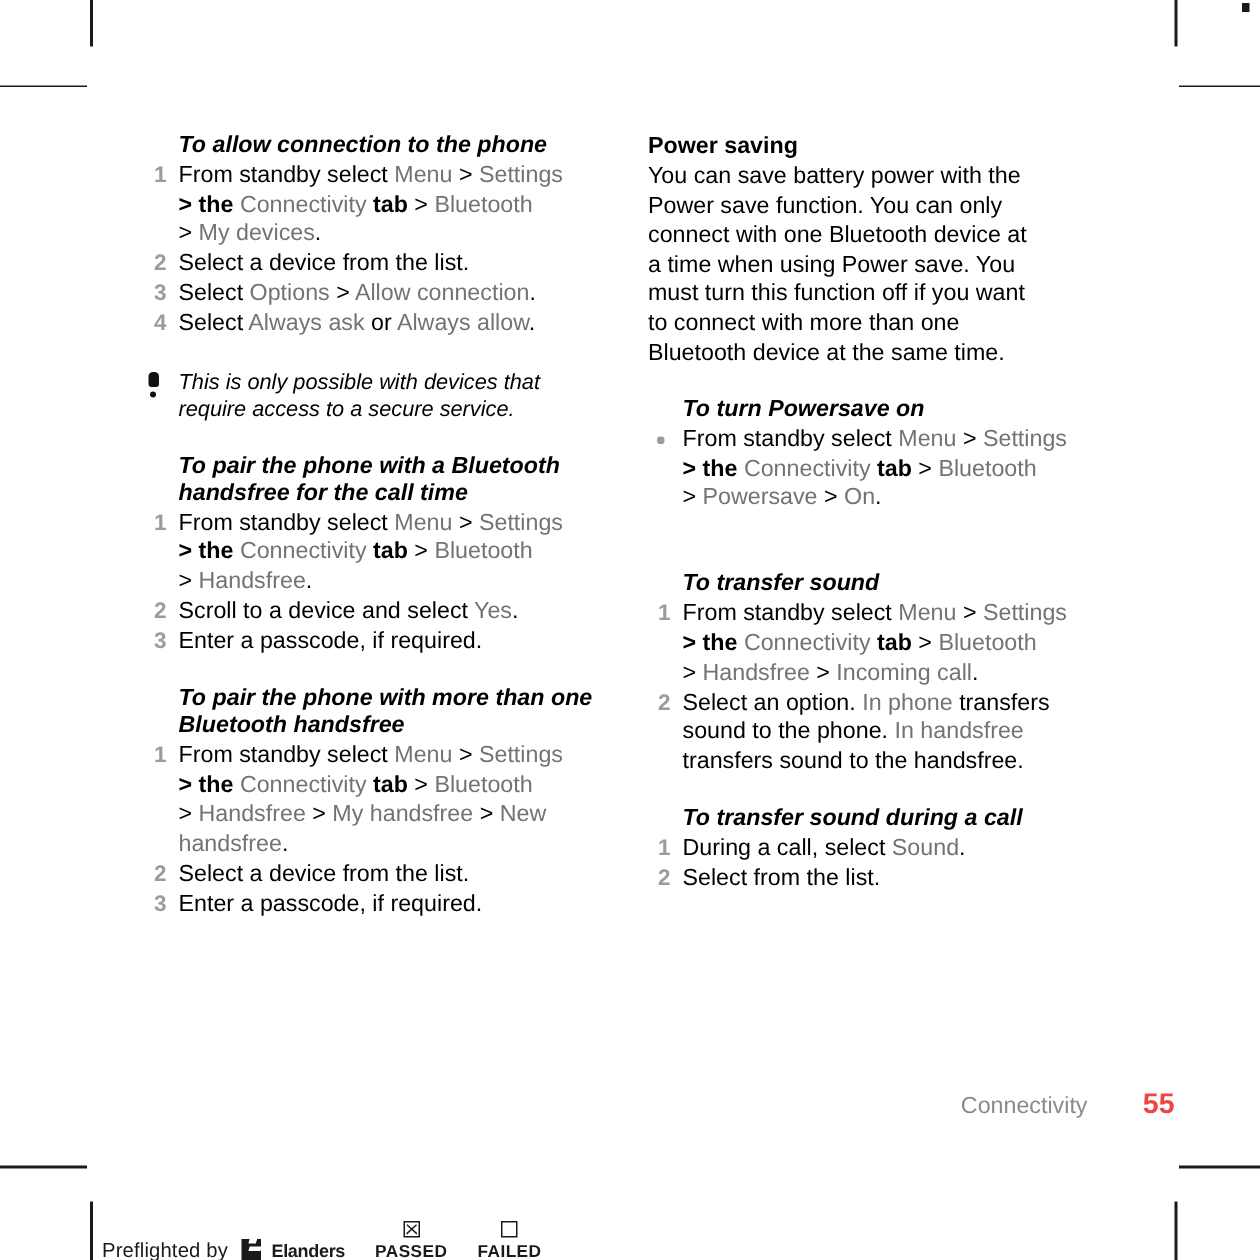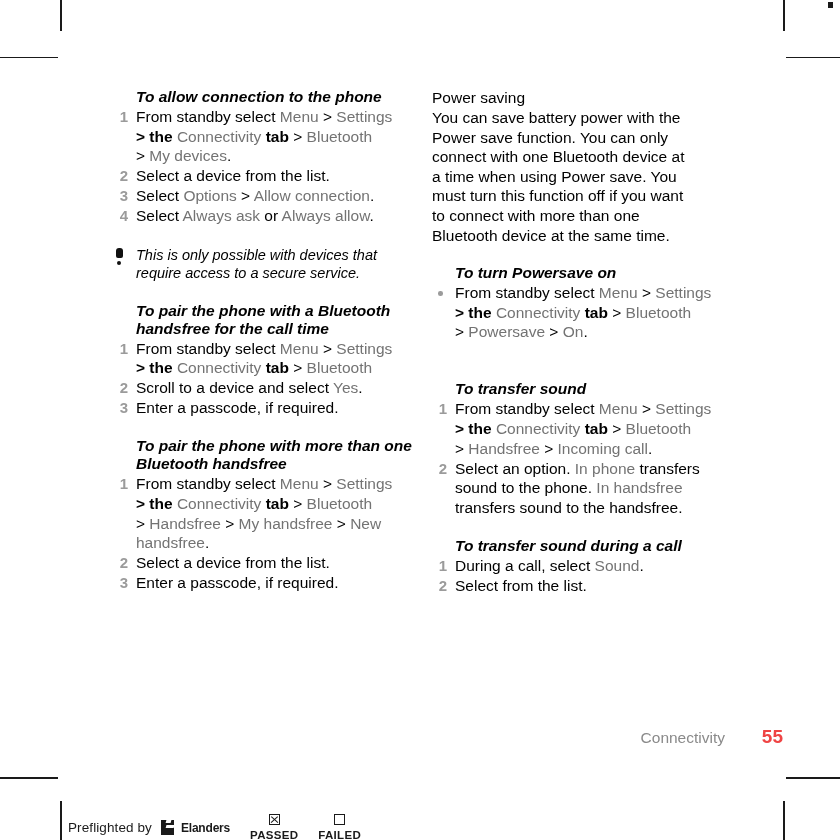--- a/index.html
+++ b/index.html
@@ -33,33 +33,33 @@
   .page {
     position: absolute;
     left: 0; top: 0;
     width: 840px; height: 840px;
   }
 
   .col {
     position: absolute;
     top: 88px;
   }
-  .col-left  { left: 113px; width: 310px; }
+  .col-left  { left: 96px; width: 310px; }
   .col-right { left: 432px; width: 320px; }
 
   
   .h-task {
     font-weight: bold;
     font-style: italic;
     font-size: 15.5px;
     line-height: 18px;
     margin: 0 0 1px 23px;
   }
   .h-section {
-    font-weight: normal;
+    font-weight: bold;
     font-size: 15.5px;
     line-height: 19px;
     margin: 0 0 1px 0;
   }
   .block-gap { height: 19px; }
 
   
   .para {
     font-size: 15.5px;
     line-height: 19.6px;
@@ -152,21 +152,21 @@
     font-weight: bold;
     color: #ef4444;
   }
 
   
   .preflight {
     position: absolute;
     left: 68px;
     top: 814px;
     display: flex;
-    align-items: center;
+    align-items: flex-end;
     gap: 6px;
     color: #1a1a1a;
   }
   .preflight .pf-text {
     font-size: 13.5px;
     letter-spacing: 0.1px;
   }
   .pf-logo {
     position: relative;
     width: 13px;
@@ -284,20 +284,21 @@
     <div>
       <div class="h-task">
           <div>To pair the phone with a Bluetooth</div>
           <div>handsfree for the call time</div>
         </div>
       <ol class="steps">
           <li class="step">
             <span class="marker">1</span>
             <div><span>From standby select </span><span class="ui">Menu</span><span> &gt; </span><span class="ui">Settings</span></div>
             <div><span class="bold">&gt; the </span><span class="ui">Connectivity</span><span class="bold"> tab</span><span> &gt; </span><span class="ui">Bluetooth</span></div>
+            <div><span>&gt; </span><span class="ui">Handsfree</span><span>.</span></div>
           </li>
           <li class="step">
             <span class="marker">2</span>
             <div><span>Scroll to a device and select </span><span class="ui">Yes</span><span>.</span></div>
           </li>
           <li class="step">
             <span class="marker">3</span>
             <div><span>Enter a passcode, if required.</span></div>
           </li>
         </ol>

